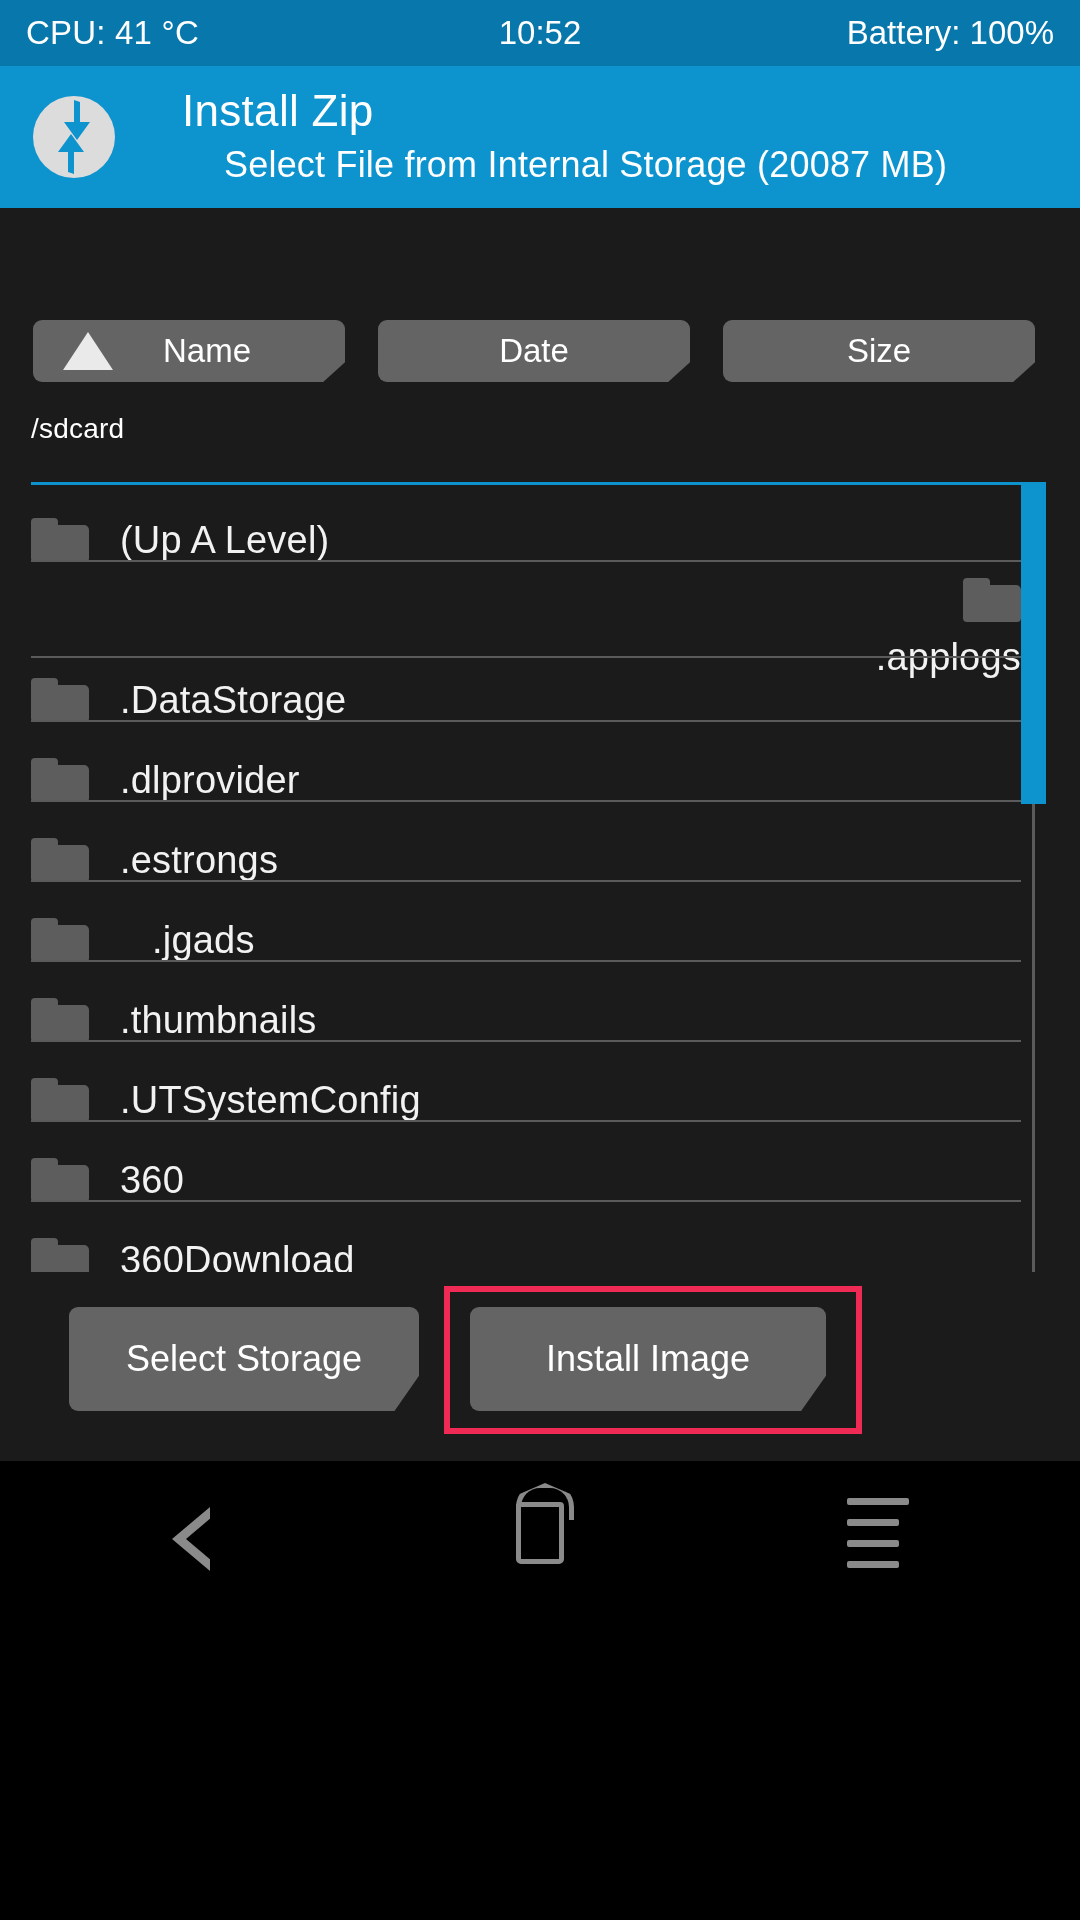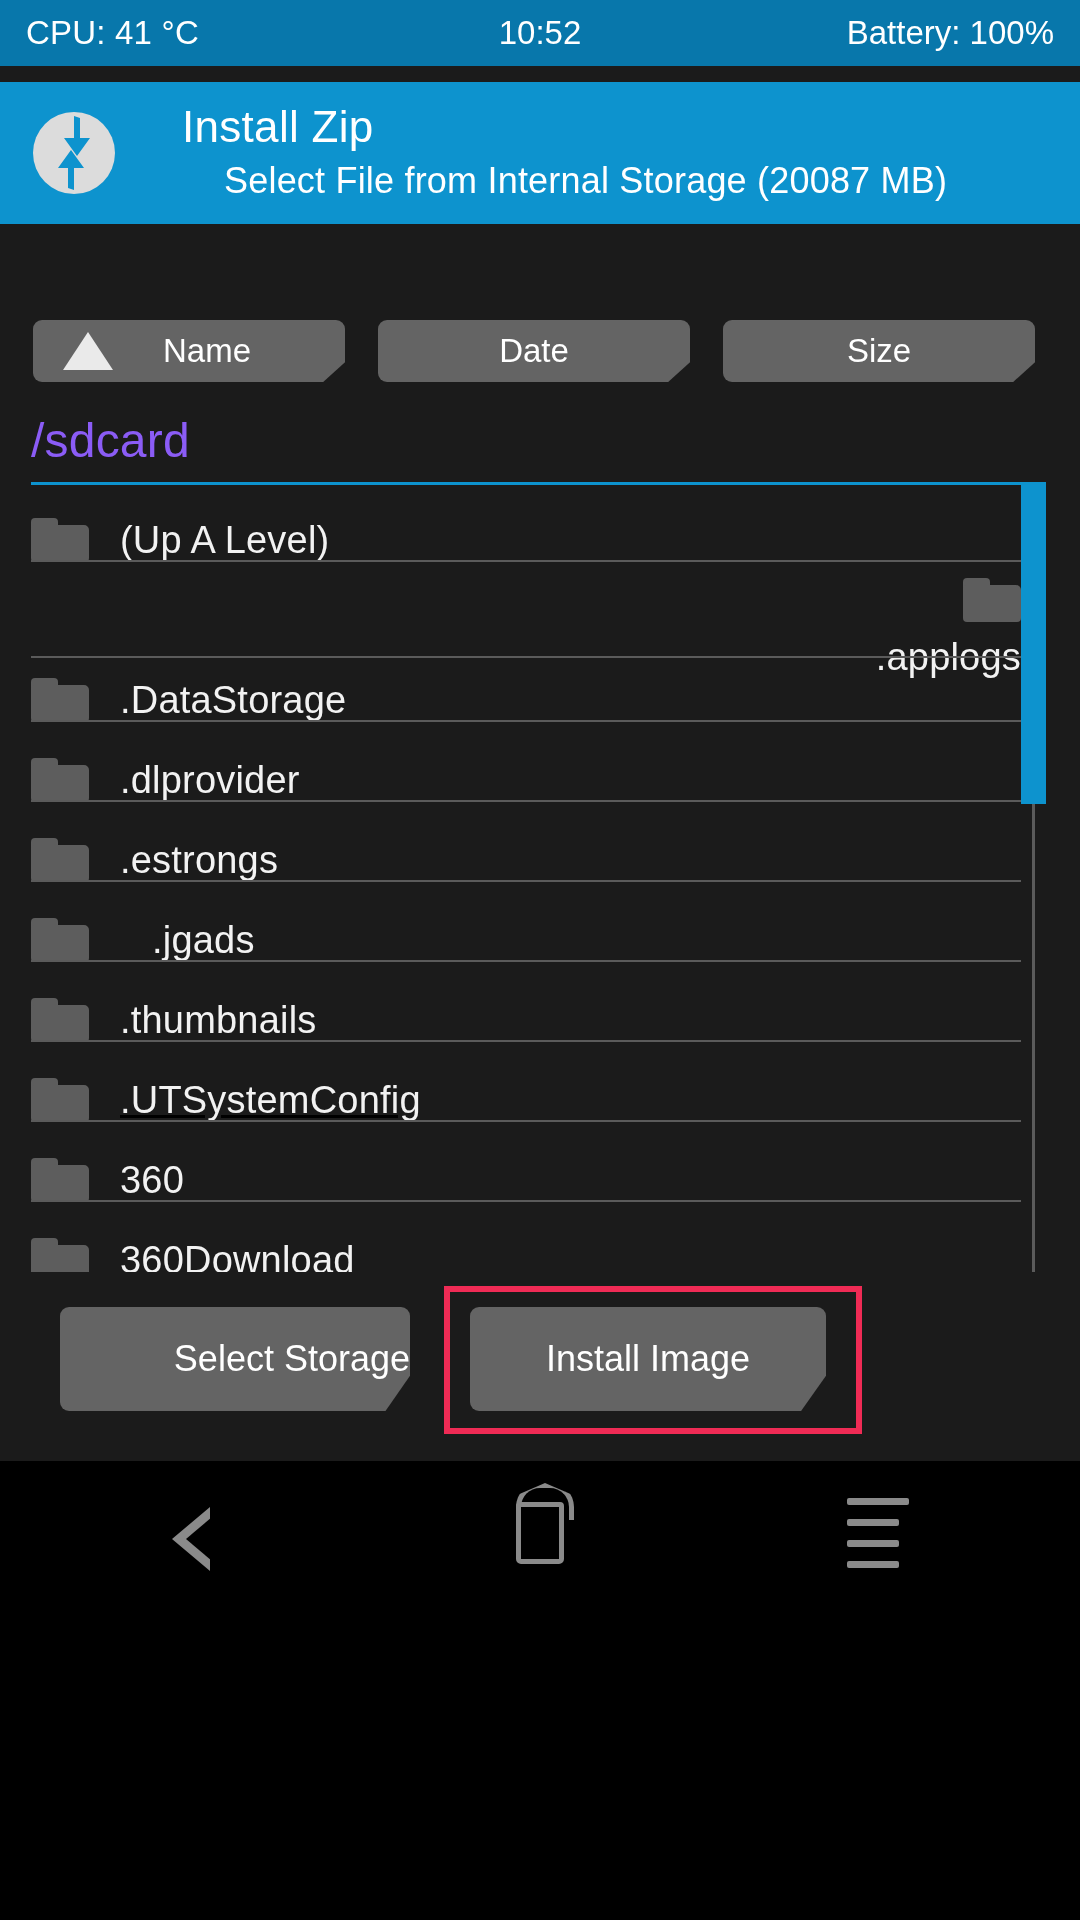--- a/index.html
+++ b/index.html
@@ -16,21 +16,21 @@
     position:absolute; left:0; top:0; width:1080px; height:66px;
     background:#0877ab; color:#ffffff;
     display:flex; align-items:center;
   }
   .statusbar .sb-cpu{ position:absolute; left:26px; font-size:33px; letter-spacing:.2px;}
   .statusbar .sb-clock{ position:absolute; left:0; width:1080px; text-align:center; font-size:33px;}
   .statusbar .sb-batt{ position:absolute; right:26px; font-size:33px;}
 
   
   .header{
-    position:absolute; left:0; top:82px; width:1080px; height:142px;
+    position:absolute; left:0; top:66px; width:1080px; height:142px;
     background:#0d93ce; color:#ffffff;
   }
   .logo{
     position:absolute; left:33px; top:30px; width:82px; height:82px;
   }
   .hd-title{
     position:absolute; left:182px; top:20px;
     font-size:44px; font-weight:400; letter-spacing:.3px;
   }
   .hd-sub{
@@ -55,21 +55,21 @@
     width:0;height:0;margin-left:30px;margin-right:28px;
     border-left:25px solid transparent;
     border-right:25px solid transparent;
     border-bottom:38px solid #eaeaea;
   }
   .sortbtn.b1 .lbl{ margin-left:22px; }
 
   
   .breadcrumb{
     position:absolute; left:31px; top:413px;
-    font-size:48px; color:#8b5cf6; letter-spacing:.2px;
+    font-size:28px; color:#ffffff; letter-spacing:.2px;
   }
 
   
   .listwrap{ position:absolute; left:0; top:482px; width:1080px; height:790px; overflow:hidden; }
   .list-topline{
     position:absolute; left:31px; top:0; width:990px; height:3px; background:#0d93ce;
   }
   .row{
     position:absolute; left:31px; width:990px; height:80px;
     display:flex; align-items:flex-end;
@@ -102,21 +102,21 @@
   }
 
   
   .actionbtn{
     position:absolute;
     background:#646464; color:#ffffff;
     display:flex; align-items:center; justify-content:center;
     font-size:36px; border-radius:9px;
     clip-path: polygon(0 0, 100% 0, 100% 66%, 93% 100%, 0 100%);
   }
-  .actionbtn.left { left:60px;  top:1307px; width:350px; height:104px;justify-content:flex-end; }
+  .actionbtn.left { left:69px;  top:1307px; width:350px; height:104px; }
   .actionbtn.right{ left:470px; top:1307px; width:356px; height:104px; }
   .highlight-box{
     position:absolute; left:444px; top:1286px; width:418px; height:148px;
     border:6px solid #ef2b55; background:transparent;
   }
 
   
   .navbar{
     position:absolute; left:0; top:1461px; width:1080px; height:459px; background:#000000;
   }
@@ -244,21 +244,21 @@
           <div class="sep"></div>
         </div>
         <div class="row" style="top: 480px;">
           <div class="folder">
             <div class="f-tab"></div>
             <div class="f-body"></div>
           </div>
           <div class="name">.thumbnails</div>
           <div class="sep"></div>
         </div>
-        <div class="row" style="top: 560px; text-decoration: underline;">
+        <div class="row" style="top: 560px;">
           <div class="folder">
             <div class="f-tab"></div>
             <div class="f-body"></div>
           </div>
           <div class="name">.UTSystemConfig</div>
           <div class="sep"></div>
         </div>
         <div class="row" style="top: 640px;">
           <div class="folder">
             <div class="f-tab"></div>

